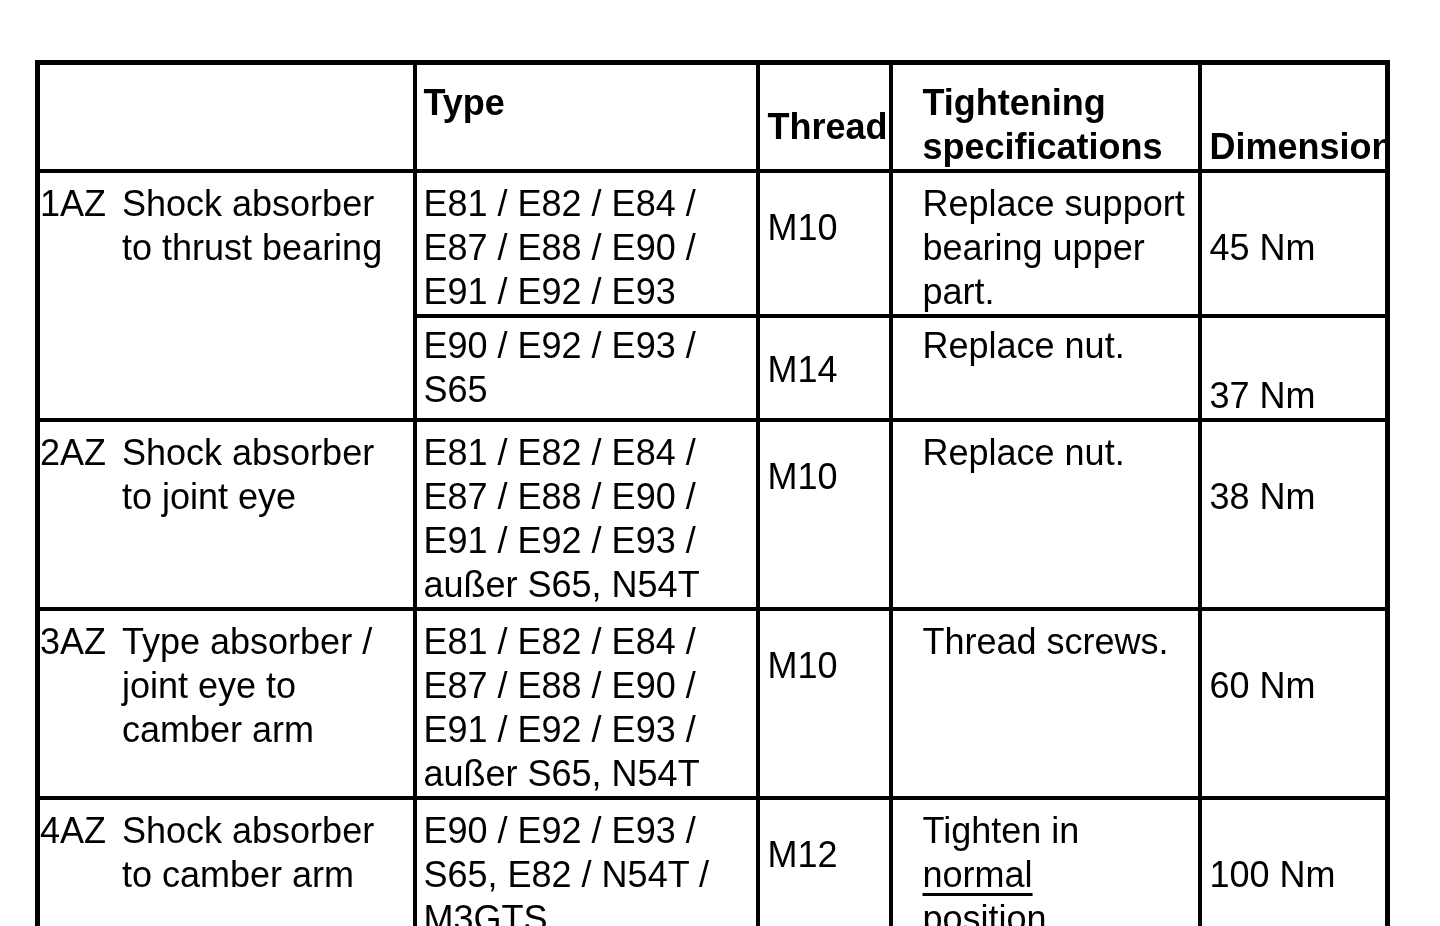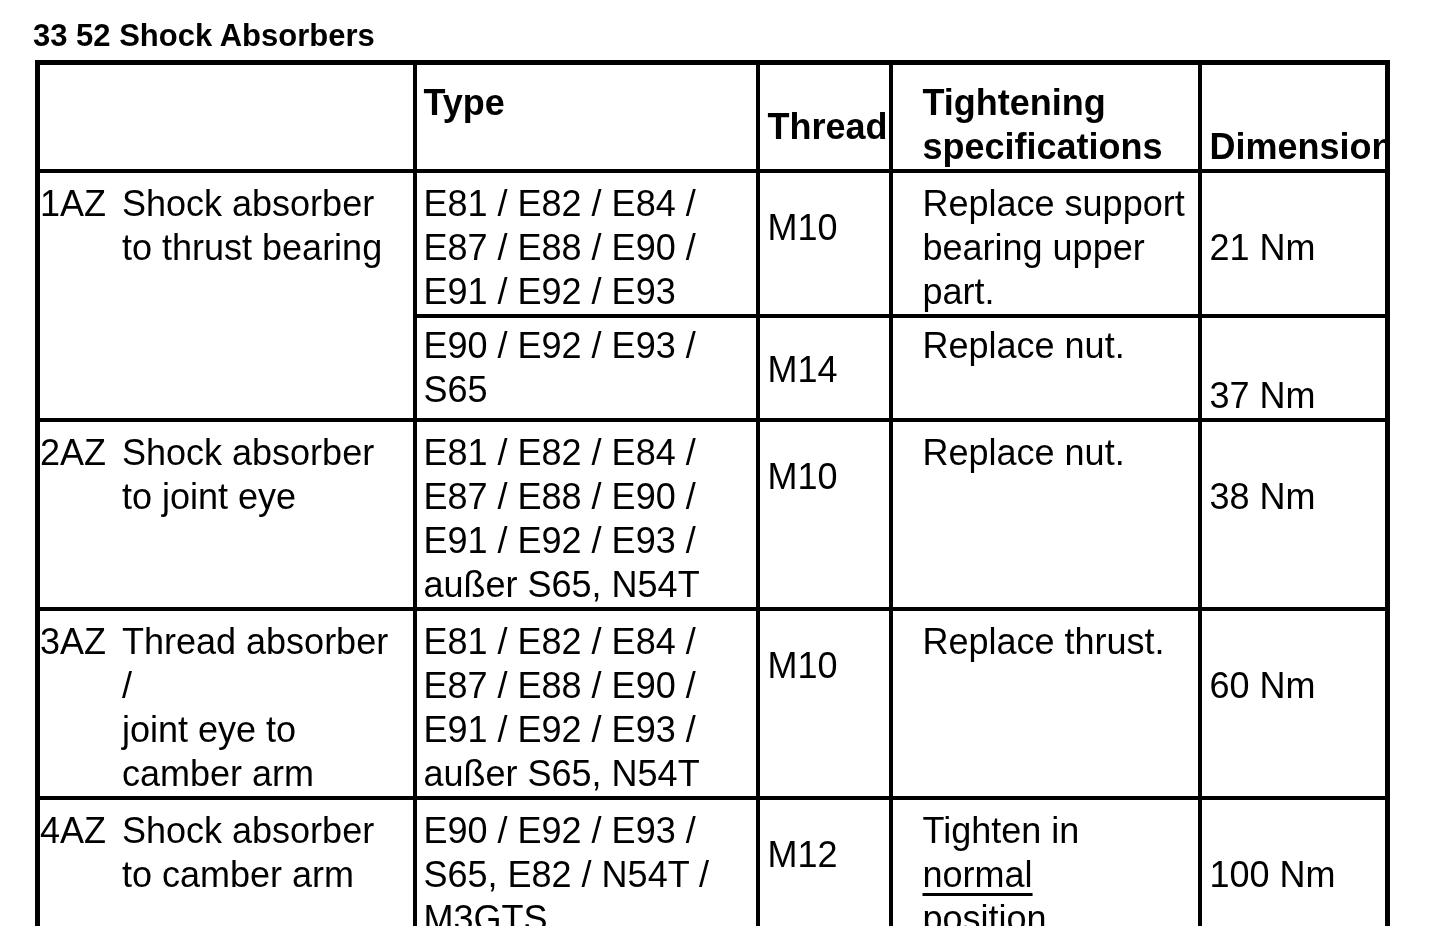--- a/index.html
+++ b/index.html
@@ -64,21 +64,20 @@
     text-decoration: underline;
     text-decoration-thickness: 3px;
     text-underline-offset: 6px;
   }
 </style>
 </head>
 <body>
 
 <div class="page">
 
-  <div class="doc-title">33 52 Shock Absorbers</div>
 
   <table class="spec-table">
     <colgroup>
       <col style="width:377px">
       <col style="width:343px">
       <col style="width:133px">
       <col style="width:309px">
       <col style="width:188px">
     </colgroup>
 
@@ -119,21 +118,21 @@
       </td>
       <td class="c-thread">
         <span class="pad">M10</span>
       </td>
       <td class="c-spec">
         <span class="pad prewrap">Replace support
 bearing upper
 part.</span>
       </td>
       <td class="c-dim">
-        <span class="pad">21 Nm</span>
+        <span class="pad">45 Nm</span>
       </td>
     </tr>
 
     <tr style="height:55px">
       <td class="c-type">
         <span class="pad prewrap" style="padding-top:6px">E90 / E92 / E93 / S65</span>
       </td>
       <td class="c-thread">
         <span class="pad" style="padding-top:6px">M14</span>
       </td>
@@ -170,37 +169,37 @@
       <td class="c-dim">
         <span class="pad">38 Nm</span>
       </td>
     </tr>
 
     <tr style="height:187px">
       <td class="c-label">
         <span class="pad">
           <span class="label-flex">
             <span class="code">3AZ</span>
-            <span class="desc prewrap">Thread absorber /
+            <span class="desc prewrap">Type absorber /
 joint eye to
 camber arm</span>
           </span>
         </span>
       </td>
       <td class="c-type">
         <span class="pad prewrap">E81 / E82 / E84 /
 E87 / E88 / E90 /
 E91 / E92 / E93 /
 außer S65, N54T</span>
       </td>
       <td class="c-thread">
         <span class="pad">M10</span>
       </td>
       <td class="c-spec">
-        <span class="pad">Replace thrust.</span>
+        <span class="pad">Thread screws.</span>
       </td>
       <td class="c-dim">
         <span class="pad">60 Nm</span>
       </td>
     </tr>
 
     <tr style="height:143px">
       <td class="c-label">
         <span class="pad">
           <span class="label-flex">

